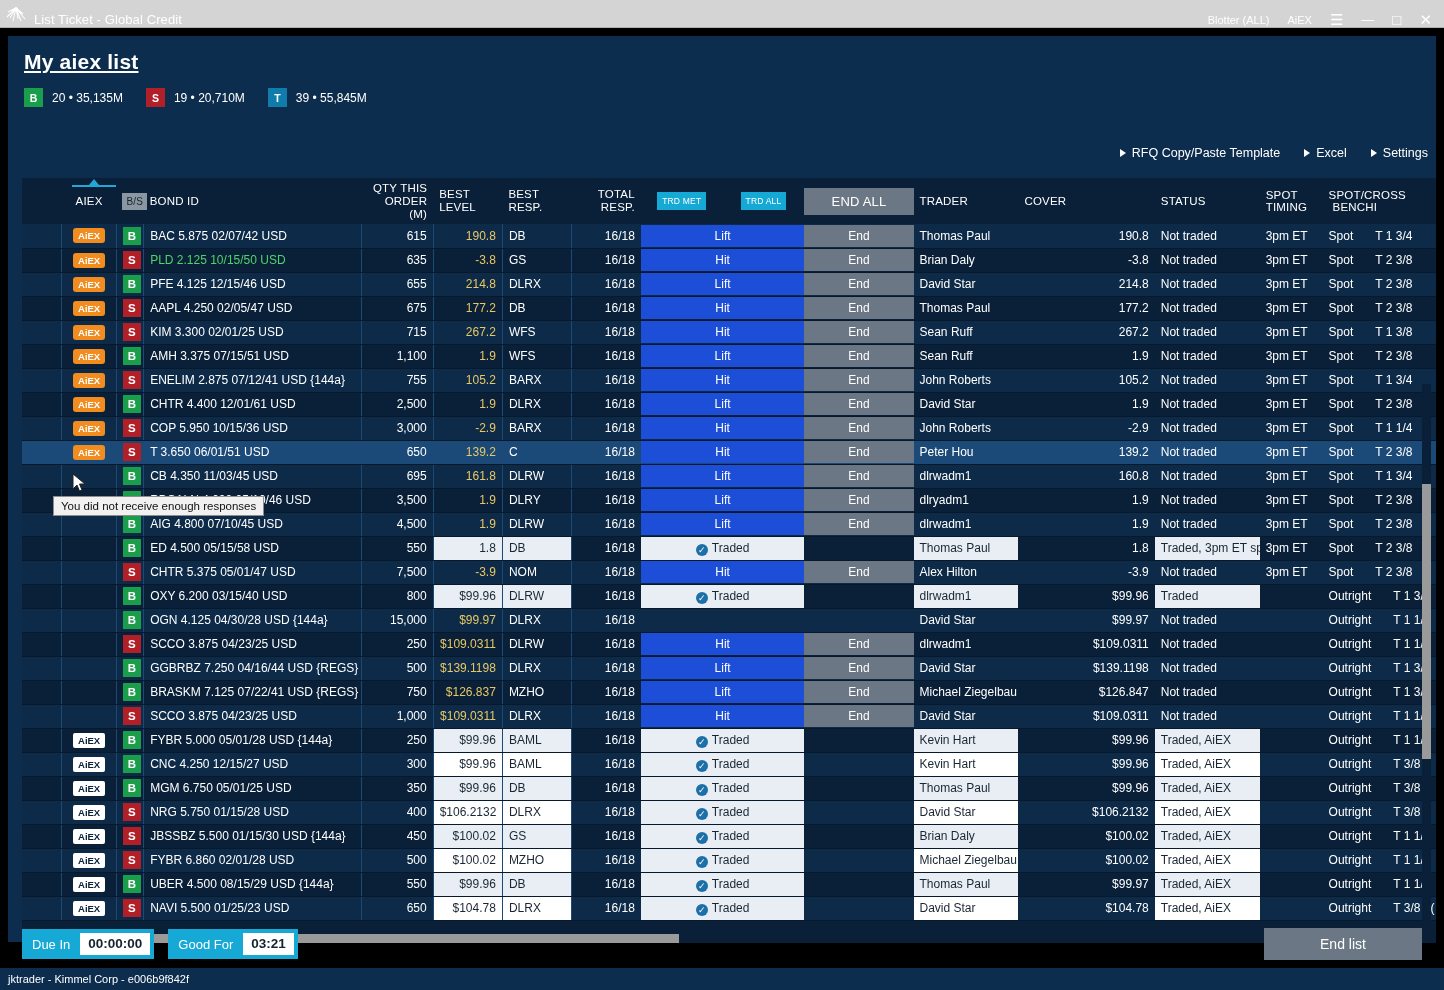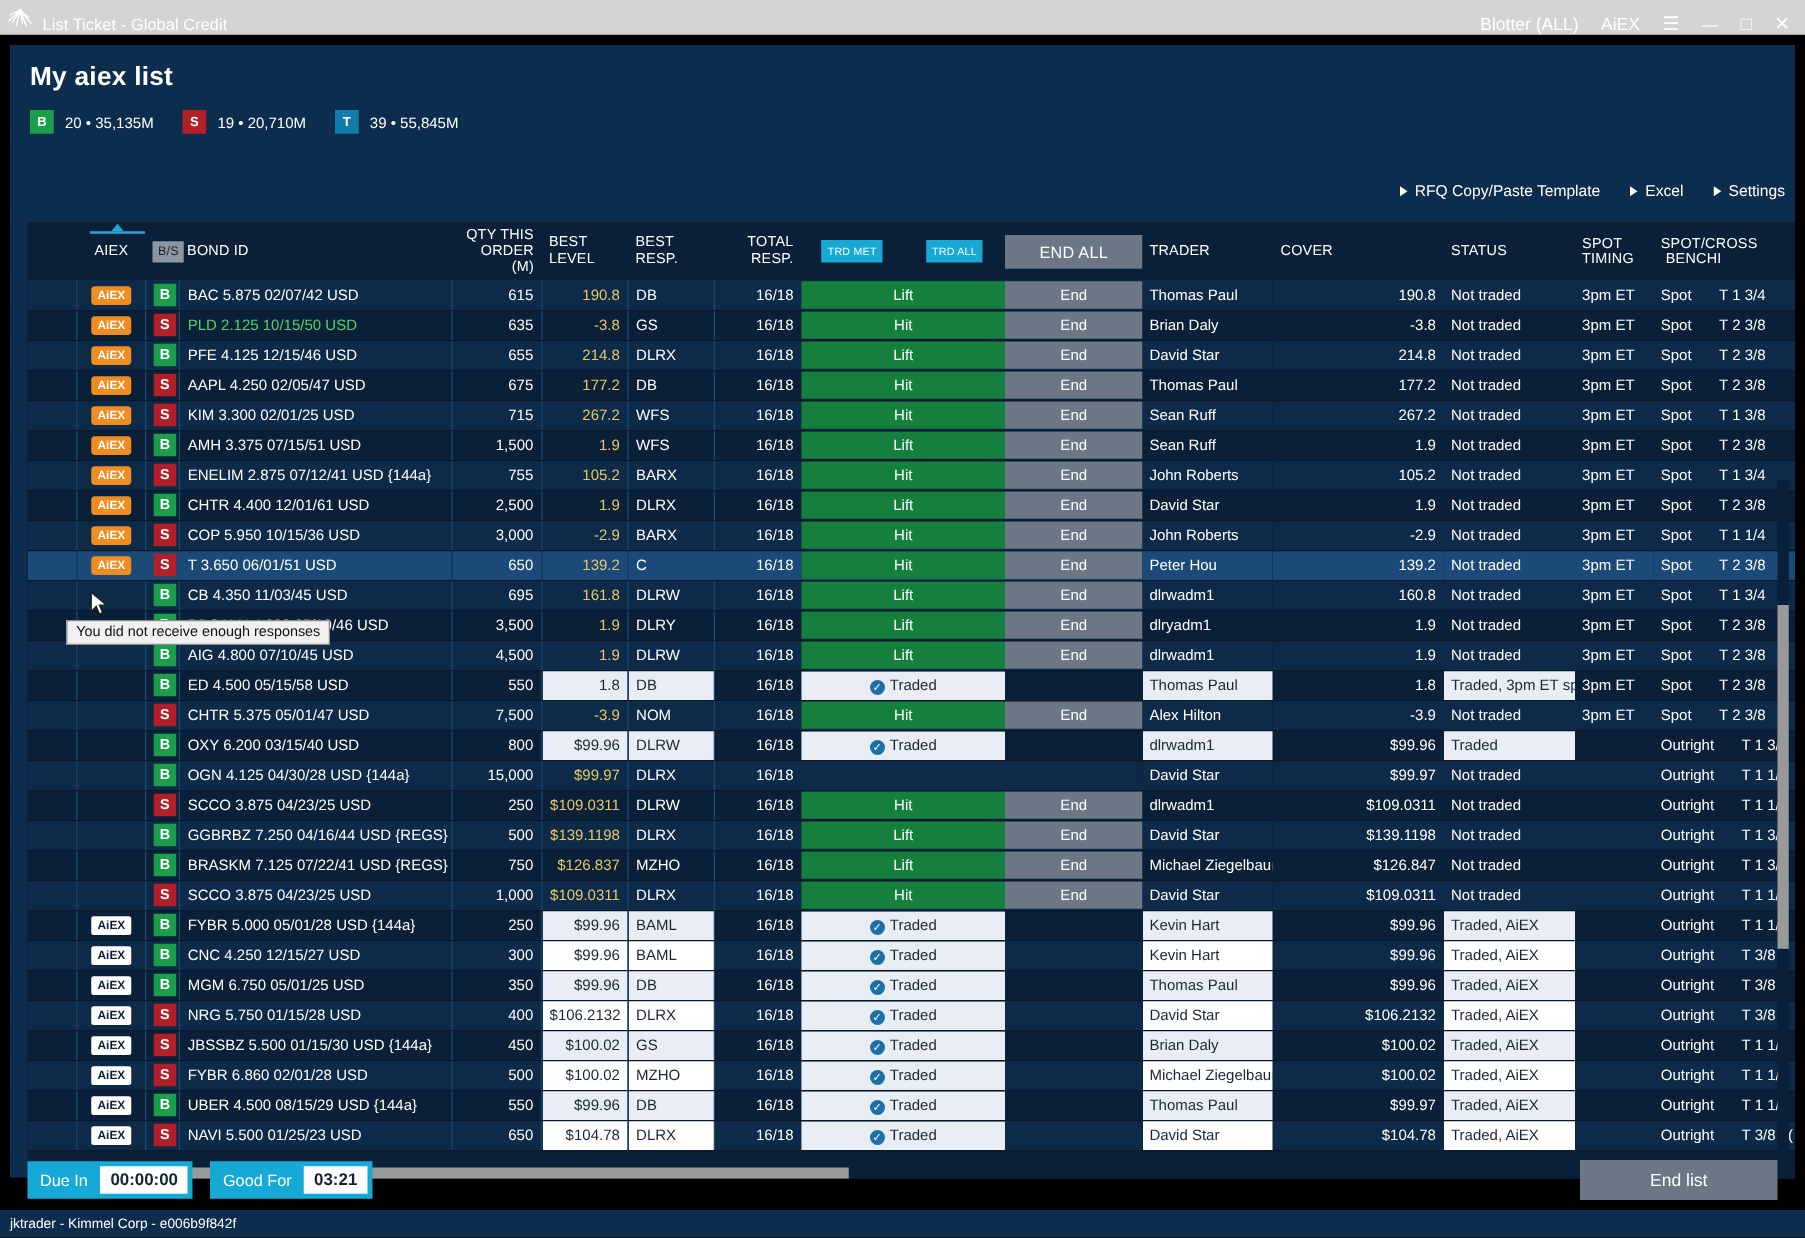--- a/index.html
+++ b/index.html
@@ -13,41 +13,41 @@
   
   .titlebar {
     height: 28px; background: #d4d4d4;
     display: flex; align-items: flex-end;
     border-bottom: 1px solid #b0b0b0;
     position: relative;
   }
   .tb-logo { width: 30px; height: 22px; margin-left: 4px; position: relative; flex: 0 0 auto; }
   .tb-title { font-size: 13px; color: #ffffff; letter-spacing: .1px; }
   .tb-right { margin-left: auto; display: flex; align-items: center; gap: 18px; padding-right: 12px; }
-  .tb-link { font-size: 14px; color: #ffffff; }
+  .tb-link { font-size: 11px; color: #ffffff; }
   .tb-ico { color: #ffffff; font-size: 15px; line-height: 1; display:inline-block; }
   .tb-ico.min { font-size: 13px; }
 
   
   .app {
     position: relative;
     width: 1444px; height: 962px;
     background: #000000;
     padding: 8px 8px 0 8px;
   }
   .panel {
     background: #0d2d4e;
     width: 1428px;
     height: 906px;
     position: relative;
   }
 
   
   .hdr { padding: 14px 0 0 16px; }
-  .hdr h1 { font-size: 21px; color: #ffffff; font-weight: bold; letter-spacing: .2px; }
+  .hdr h1 { font-size: 21px; color: #ffffff; font-weight: bold; letter-spacing: .2px; text-decoration: underline; }
   .chips { display: flex; align-items: center; gap: 9px; margin-top: 14px; }
   .chip-badge {
     width: 19px; height: 19px; display: inline-flex;
     align-items: center; justify-content: center;
     font-size: 10.5px; font-weight: bold; color: #fff;
   }
   .chip-badge.b { background: #1a9e4b; }
   .chip-badge.s { background: #b11f28; }
   .chip-badge.t { background: #0f7cab; }
   .chip-text { font-size: 12px; color: #ffffff; margin-right: 14px; }
@@ -133,21 +133,21 @@
   .bs.S { background: #b11f28; }
 
   .bond { color: #ffffff; }
   .bond.green { color: #4dd46a; }
   .lvl { color: #e8c765; }
   .cell-lite { background: #e8eef3 !important; color: #1a2733 !important; }
   .cell-white { background: #ffffff !important; color: #1a2733 !important; }
 
   .act {
     display: block; text-align: center; font-size: 12px; color: #ffffff;
-    background: #15803d; margin: 0 -6px; padding: 4px 0; line-height: 14px;
+    background: #1d4ed8; margin: 0 -6px; padding: 4px 0; line-height: 14px;
   }
   .act.traded {
     background: #e8eef3; color: #1a2733;
   }
   .act.traded .tick {
     display: inline-block; width: 12px; height: 12px; border-radius: 50%;
     background: #1c6fa8; color: #ffffff; font-size: 9px; line-height: 12px;
     text-align: center; margin-right: 4px; vertical-align: -1px;
   }
   .endbtn {
@@ -423,21 +423,21 @@
               <td class="num">267.2</td>
               <td>Not traded</td>
               <td>3pm ET</td>
               <td><span>Spot</span><span style="margin-left:22px;">T 1 3/8</span></td>
             </tr>
             <tr class="even">
               <td></td>
               <td class="ctr sep"><span class="aiex-badge ">AiEX</span></td>
               <td class="ctr sep"><span class="bs B">B</span></td>
               <td class="sep"><span class="bond ">AMH 3.375 07/15/51 USD</span></td>
-              <td class="num sep">1,500</td>
+              <td class="num sep">1,100</td>
               <td class="num sep "><span class="lvl">1.9</span></td>
               <td class="sep ">WFS</td>
               <td class="num sep">16/18</td>
               <td class="ctr" colspan="2">
                 <span class="act">Lift</span>
               </td>
               <td class="ctr">
                 <span class="endbtn">End</span>
               </td>
               <td>Sean Ruff</td>

